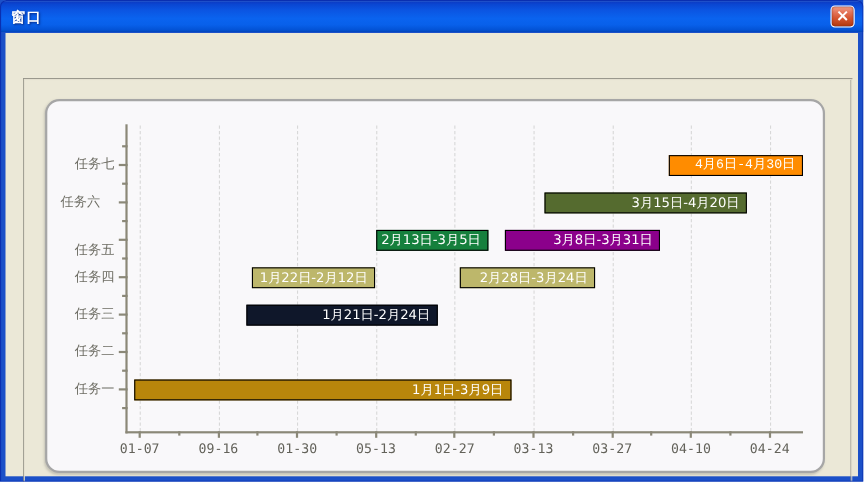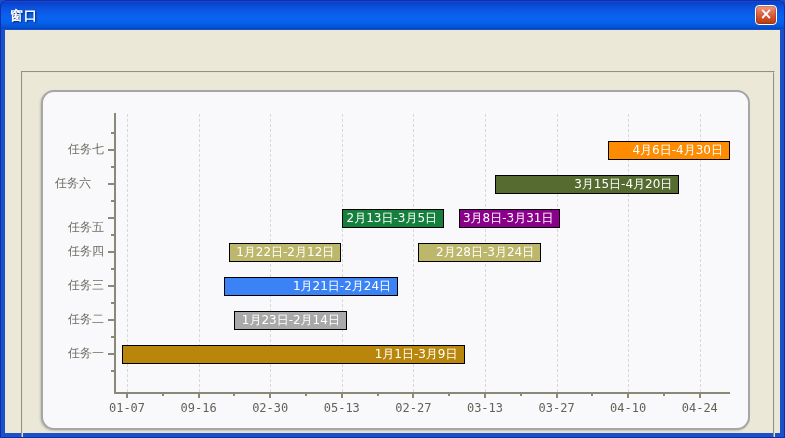--- a/index.html
+++ b/index.html
@@ -80,21 +80,21 @@
           <div class="gridline" style="left: 84px; top: 22px; height: 278px;"></div>
           <div class="tick" style="left: 83px; top: 300px; width: 2px; height: 6px;"></div>
           <div class="x-label" style="left: 61px; top: 309px;">01-07</div>
           <div class="tick" style="left: 118.798px; top: 300px; width: 2px; height: 4px;"></div>
           <div class="gridline" style="left: 155.596px; top: 22px; height: 278px;"></div>
           <div class="tick" style="left: 154.596px; top: 300px; width: 2px; height: 6px;"></div>
           <div class="x-label" style="left: 132.596px; top: 309px;">09-16</div>
           <div class="tick" style="left: 190.394px; top: 300px; width: 2px; height: 4px;"></div>
           <div class="gridline" style="left: 227.192px; top: 22px; height: 278px;"></div>
           <div class="tick" style="left: 226.192px; top: 300px; width: 2px; height: 6px;"></div>
-          <div class="x-label" style="left: 204.192px; top: 309px;">02-30</div>
+          <div class="x-label" style="left: 204.192px; top: 309px;">01-30</div>
           <div class="tick" style="left: 261.99px; top: 300px; width: 2px; height: 4px;"></div>
           <div class="gridline" style="left: 298.788px; top: 22px; height: 278px;"></div>
           <div class="tick" style="left: 297.788px; top: 300px; width: 2px; height: 6px;"></div>
           <div class="x-label" style="left: 275.788px; top: 309px;">05-13</div>
           <div class="tick" style="left: 333.586px; top: 300px; width: 2px; height: 4px;"></div>
           <div class="gridline" style="left: 370.384px; top: 22px; height: 278px;"></div>
           <div class="tick" style="left: 369.384px; top: 300px; width: 2px; height: 6px;"></div>
           <div class="x-label" style="left: 347.384px; top: 309px;">02-27</div>
           <div class="tick" style="left: 405.182px; top: 300px; width: 2px; height: 4px;"></div>
           <div class="gridline" style="left: 441.98px; top: 22px; height: 278px;"></div>
@@ -107,38 +107,37 @@
           <div class="tick" style="left: 548.374px; top: 300px; width: 2px; height: 4px;"></div>
           <div class="gridline" style="left: 585.172px; top: 22px; height: 278px;"></div>
           <div class="tick" style="left: 584.172px; top: 300px; width: 2px; height: 6px;"></div>
           <div class="x-label" style="left: 562.172px; top: 309px;">04-10</div>
           <div class="tick" style="left: 619.97px; top: 300px; width: 2px; height: 4px;"></div>
           <div class="gridline" style="left: 656.768px; top: 22px; height: 278px;"></div>
           <div class="tick" style="left: 655.768px; top: 300px; width: 2px; height: 6px;"></div>
           <div class="x-label" style="left: 633.768px; top: 309px;">04-24</div>
           <div class="y-label" style="left: -1px; top: 49px;">任务七</div>
           <div class="tick" style="left: 65px; top: 57px; width: 8px; height: 2px;"></div>
-          <div class="gantt-bar" style="left: 564.716px; top: 48.5px; width: 122.284px; background: rgb(255, 140, 0);">4月6日-4月30日</div>
+          <div class="gantt-bar" style="left: 564.716px; top: 48.5px; width: 122.284px; background: rgb(255, 140, 0); font-family: Liberation Mono, monospace;">4月6日-4月30日</div>
           <div class="y-label" style="left: -1px; top: 83px; text-align: center;">任务六</div>
           <div class="tick" style="left: 65px; top: 91px; width: 8px; height: 2px;"></div>
           <div class="gantt-bar" style="left: 452.208px; top: 82.5px; width: 184.104px; background: rgb(85, 107, 47);">3月15日-4月20日</div>
           <div class="y-label" style="left: -1px; top: 127px;">任务五</div>
           <div class="tick" style="left: 65px; top: 125px; width: 8px; height: 2px;"></div>
           <div class="gantt-bar" style="left: 298.788px; top: 116.5px; width: 102.28px; background: #15803d;">2月13日-3月5日</div>
-          <div class="gantt-bar" style="left: 416.41px; top: 116.5px; width: 101px; background: rgb(139, 0, 139);">3月8日-3月31日</div>
+          <div class="gantt-bar" style="left: 416.41px; top: 116.5px; width: 141px; background: rgb(139, 0, 139);">3月8日-3月31日</div>
           <div class="y-label" style="left: -1px; top: 151px;">任务四</div>
           <div class="tick" style="left: 65px; top: 159px; width: 8px; height: 2px;"></div>
           <div class="gantt-bar" style="left: 186.28px; top: 150.5px; width: 112px; background: rgb(189, 183, 107);">1月22日-2月12日</div>
           <div class="gantt-bar" style="left: 375.498px; top: 150.5px; width: 122.736px; background: rgb(189, 183, 107);">2月28日-3月24日</div>
           <div class="y-label" style="left: -1px; top: 185px;">任务三</div>
           <div class="tick" style="left: 65px; top: 193px; width: 8px; height: 2px;"></div>
-          <div class="gantt-bar" style="left: 181.166px; top: 184.5px; width: 173.876px; background: #3b82f6;">1月21日-2月24日</div>
+          <div class="gantt-bar" style="left: 181.166px; top: 184.5px; width: 173.876px; background: #0f172a;">1月21日-2月24日</div>
           <div class="y-label" style="left: -1px; top: 219px;">任务二</div>
           <div class="tick" style="left: 65px; top: 227px; width: 8px; height: 2px;"></div>
-          <div class="gantt-bar" style="left: 191.394px; top: 218.5px; width: 112.508px; background: rgb(169, 169, 169);">1月23日-2月14日</div>
           <div class="y-label" style="left: -1px; top: 253px;">任务一</div>
           <div class="tick" style="left: 65px; top: 261px; width: 8px; height: 2px;"></div>
           <div class="gantt-bar" style="left: 78.886px; top: 252.5px; width: 342.638px; background: rgb(184, 134, 11);">1月1日-3月9日</div>
           <div class="tick" style="left: 68px; top: 40px; width: 5px; height: 2px;"></div>
           <div class="tick" style="left: 68px; top: 74px; width: 5px; height: 2px;"></div>
           <div class="tick" style="left: 68px; top: 108px; width: 5px; height: 2px;"></div>
           <div class="tick" style="left: 68px; top: 142px; width: 5px; height: 2px;"></div>
           <div class="tick" style="left: 68px; top: 176px; width: 5px; height: 2px;"></div>
           <div class="tick" style="left: 68px; top: 210px; width: 5px; height: 2px;"></div>
           <div class="tick" style="left: 68px; top: 244px; width: 5px; height: 2px;"></div>

